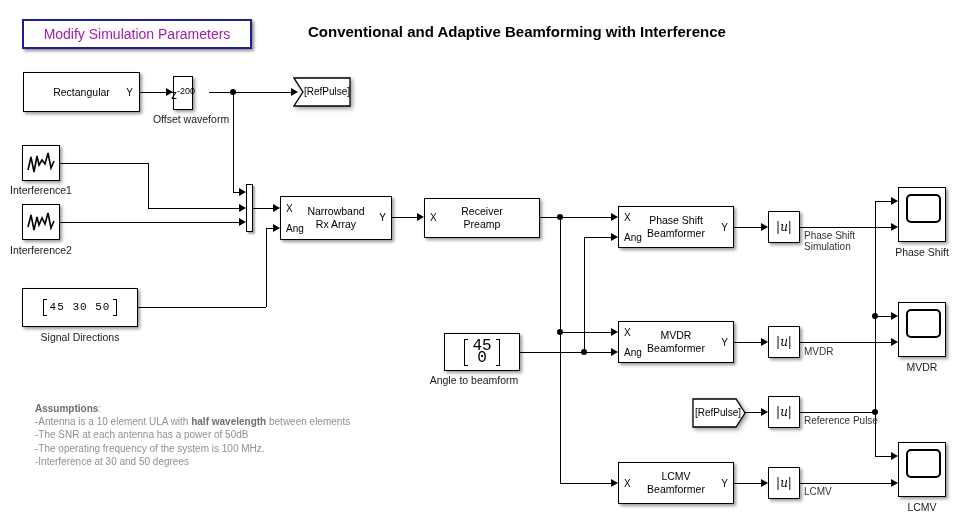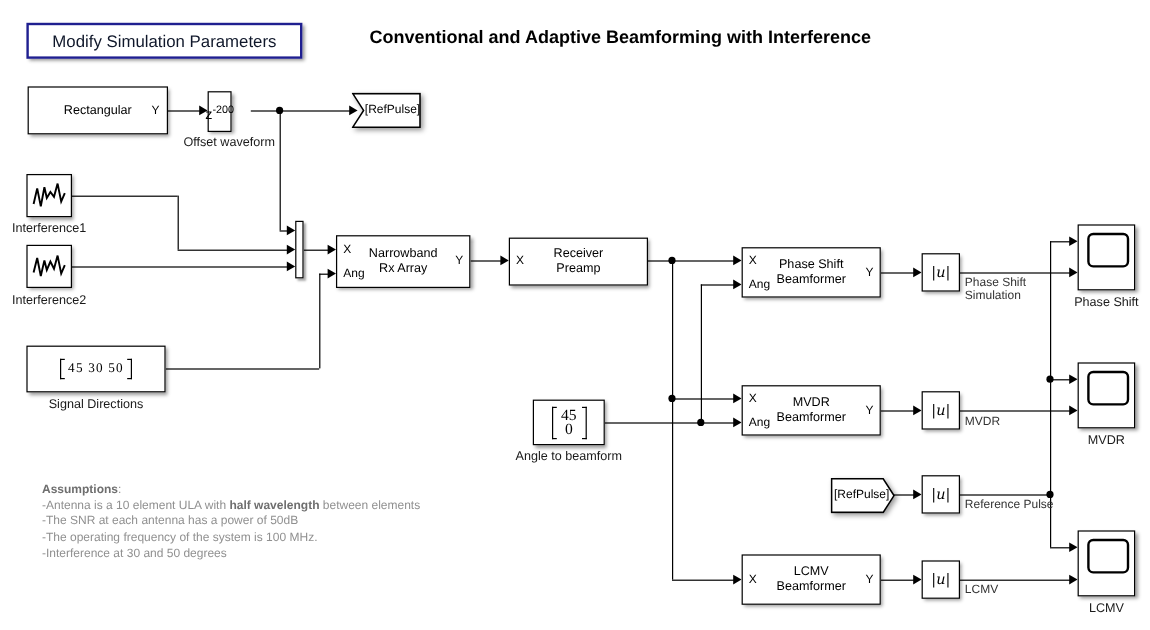--- a/index.html
+++ b/index.html
@@ -13,26 +13,26 @@
        font-size:10.5px;line-height:13px;text-align:center;box-sizing:border-box;}
   .wire{position:absolute;background:#000;}
   .h{height:1px;}
   .v{width:1px;}
   .arr{position:absolute;width:0;height:0;border-top:4px solid transparent;
        border-bottom:4px solid transparent;border-left:7px solid #000;}
   .dot{position:absolute;width:6px;height:6px;border-radius:50%;background:#000;}
   .cap{position:absolute;font-size:10.5px;color:#1a1a1a;text-align:center;white-space:nowrap;width:120px;}
   .plabel{position:absolute;font-size:10px;line-height:10px;}
   .siglabel{position:absolute;font-size:10px;line-height:11px;color:#333;white-space:nowrap;}
-  .mono{font-family:Liberation Serif, serif;}
+  .mono{font-family:Liberation Mono, monospace;}
 
   
   #modify-btn{position:absolute;left:22px;top:19px;width:226px;height:26px;background:#fff;
       border:2px solid #1F1F90;box-shadow:2px 2px 3px rgba(0,0,0,0.45);
-      color:#0f172a;font-size:14px;display:flex;align-items:center;justify-content:center;cursor:pointer;}
+      color:#a21caf;font-size:14px;display:flex;align-items:center;justify-content:center;cursor:pointer;}
   #title{position:absolute;left:308px;top:23px;font-size:15px;font-weight:bold;white-space:nowrap;text-align:right;}
   #info-btn{position:absolute;left:893px;top:11px;width:45px;height:42px;background:#63BFF2;
       border:1.5px solid #000;box-shadow:2px 2px 3px rgba(0,0,0,0.45);
       font-size:12px;display:flex;align-items:center;justify-content:center;cursor:pointer;}
 
   
   .abs-blk{font-family:"DejaVu Serif",serif;font-size:12px;}
   .abs-blk i{font-style:italic;}
   .scope .screen{position:absolute;left:7px;top:6px;width:31px;height:25px;
       border:2px solid #000;border-radius:5px;background:#fff;}
@@ -185,21 +185,21 @@
     <span><span>Receiver</span><br><span>Preamp</span></span>
   </div>
 
   <div class="blk" style="left:618px;top:206px;width:116px;height:42px">
     <span class="plabel" style="left:5px;top:6px">X</span>
     <span class="plabel" style="left:5px;top:26px">Ang</span>
     <span class="plabel" style="right:5px;top:16px">Y</span>
     <span><span>Phase Shift</span><br><span>Beamformer</span></span>
   </div>
 
-  <div class="blk mono" style="left:444px;top:333px;width:60px;height:38px;font-size:13px">
+  <div class="blk mono" style="left:444px;top:333px;width:76px;height:38px;font-size:16px">
     <span class="bracket br-l" style="height:27px"></span>
     <span style="padding:0 4px;line-height:12px"><span>45</span><br><span>0</span></span>
     <span class="bracket br-r" style="height:27px"></span>
   </div>
   <div class="cap" style="left:414px;top:374px">Angle to beamform</div>
 
   <div class="blk" style="left:618px;top:321px;width:116px;height:42px">
     <span class="plabel" style="left:5px;top:6px">X</span>
     <span class="plabel" style="left:5px;top:26px">Ang</span>
     <span class="plabel" style="right:5px;top:16px">Y</span>

